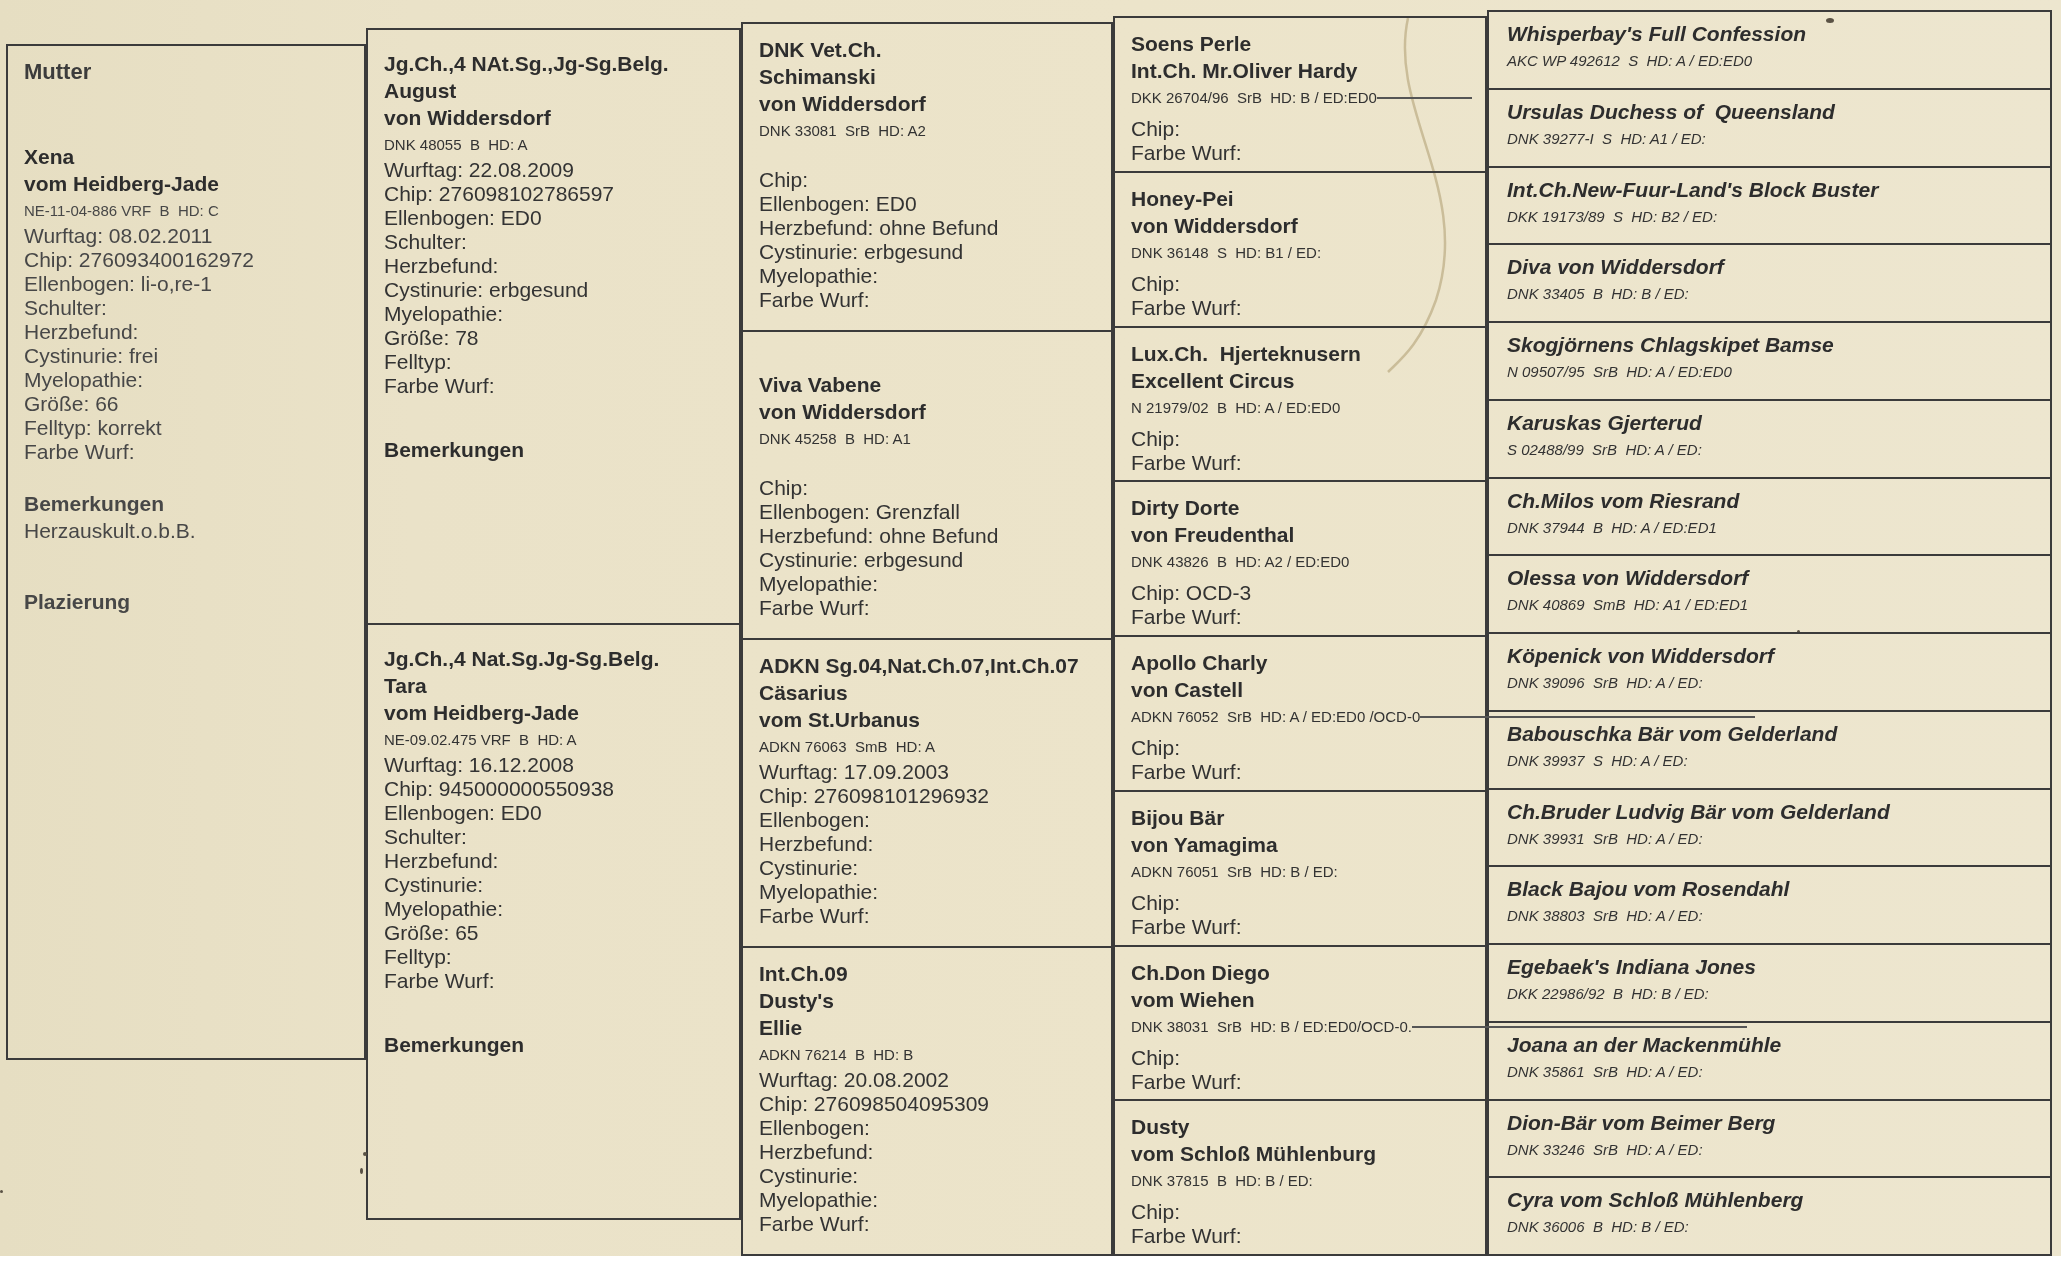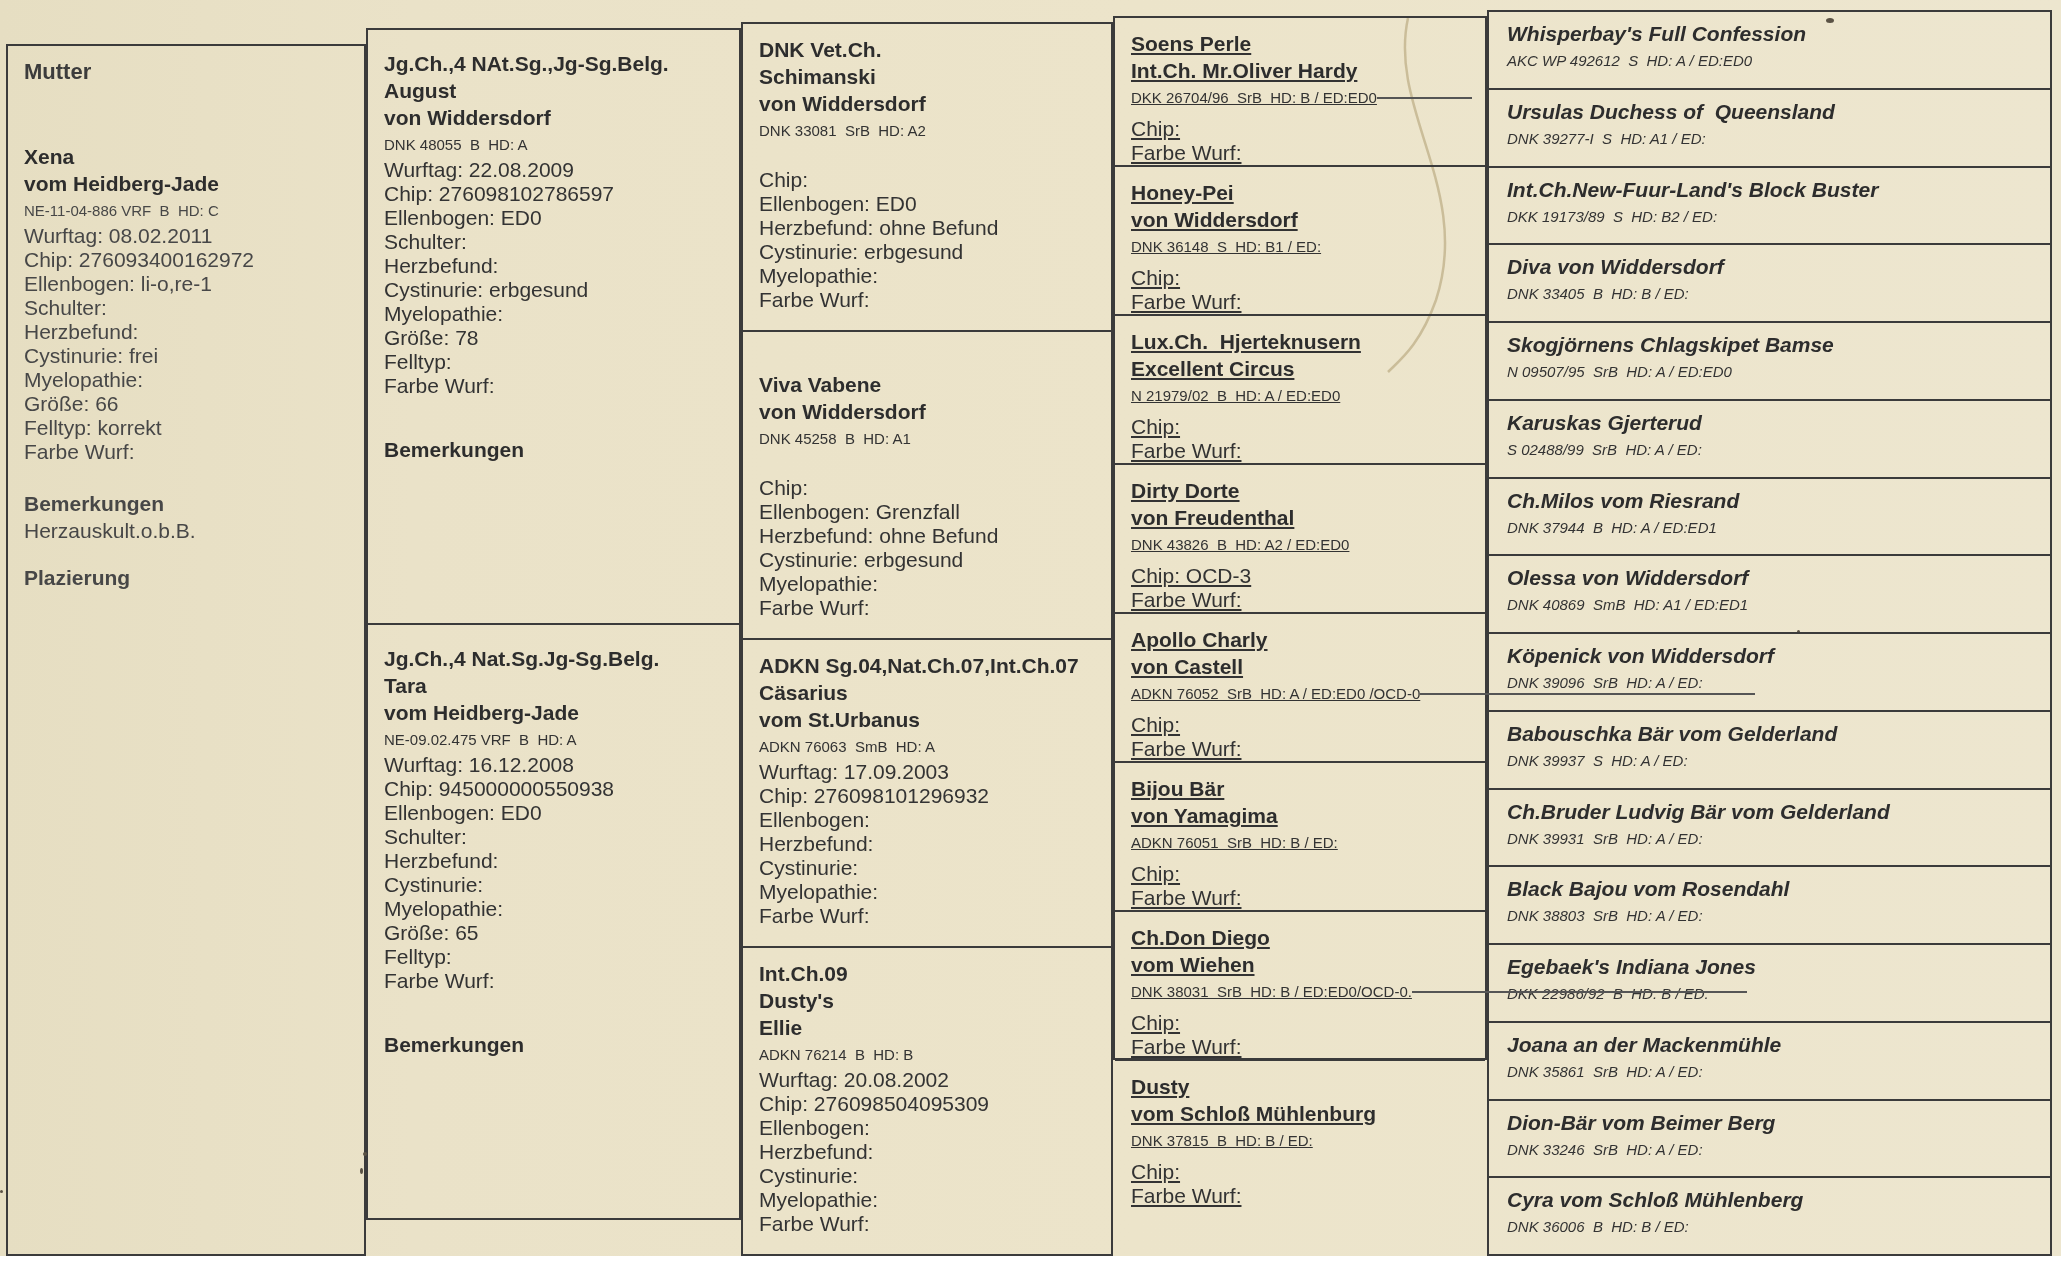--- a/index.html
+++ b/index.html
@@ -2,39 +2,39 @@
 <html><head>
 <meta charset="utf-8">
 <style>
   html,body{margin:0;padding:0;background:#ffffff;}
   .stage{position:relative;width:2061px;height:1274px;overflow:hidden;
          font-family:"Liberation Sans","DejaVu Sans",sans-serif;color:#333;}
   .paper{position:absolute;left:0;top:0;width:2061px;height:1256px;
          background:linear-gradient(90deg,#e6dec2 0%,#eae2c8 20%,#ece4ca 55%,#ede6cf 100%);}
   .col{position:absolute;border:2px solid #3b3b3b;display:flex;flex-direction:column;
        box-sizing:border-box;background:transparent;}
-  #col-mutter{left:6px;top:44px;width:360px;height:1212px;color:#474747;}
+  #col-mutter{left:6px;top:44px;width:360px;height:1016px;color:#474747;}
   #col-gen1{left:366px;top:28px;width:375px;height:1192px;}
   #col-gen2{left:741px;top:22px;width:372px;height:1234px;}
-  #col-gen3{left:1113px;top:16px;width:374px;height:1044px;z-index:3;text-decoration:underline;}
+  #col-gen3{left:1113px;top:16px;width:374px;height:1240px;z-index:3;}
   #col-gen4{left:1487px;top:10px;width:565px;height:1246px;z-index:2;font-style:italic;}
   .cell{flex:1;padding:12px 10px 0 16px;position:relative;box-sizing:border-box;}
   .cell + .cell{border-top:2px solid #3b3b3b;}
   .g1cell{padding-top:20px;}
   .g4cell{padding-top:8px;padding-left:18px;}
   .title{font-weight:bold;white-space:pre;font-size:21px;line-height:27px;color:#2d2d2d;}
   .reg{white-space:pre;font-size:15px;line-height:27px;}
   .fields{white-space:pre;font-size:21px;line-height:24px;}
   .gen3-fields{margin-top:6px;}
   .heading{font-weight:bold;font-size:22px;line-height:27px;color:#3c3c3c;}
   .name-block{margin-top:58px;}
   .bem{font-weight:bold;margin-top:38px;font-size:21px;line-height:27px;color:#2d2d2d;}
   .bem1{font-weight:bold;margin-top:26px;font-size:21px;line-height:27px;}
   .bemval{font-size:21px;line-height:27px;}
-  .plaz{font-weight:bold;margin-top:20px;font-size:21px;line-height:27px;}
+  .plaz{font-weight:bold;margin-top:44px;font-size:21px;line-height:27px;}
   .trail-short::after{content:"";display:inline-block;width:95px;border-bottom:2px solid #555;
                       transform:translateY(-4px);}
   .trail-long::after{content:"";display:inline-block;width:335px;border-bottom:2px solid #555;
                      transform:translateY(-4px);}
   .speck{position:absolute;background:#5a5245;border-radius:50%;}
   .crease{position:absolute;left:0;top:0;pointer-events:none;}
 </style>
 </head>
 <body>
 

